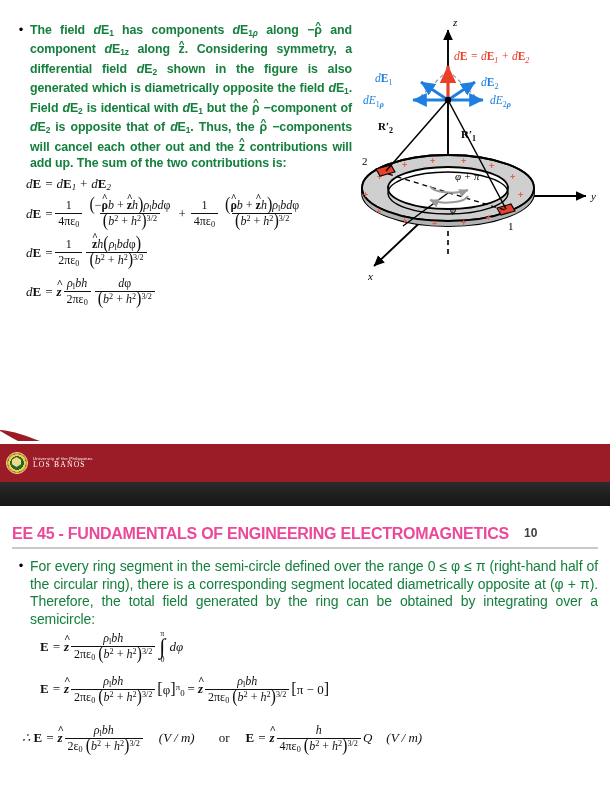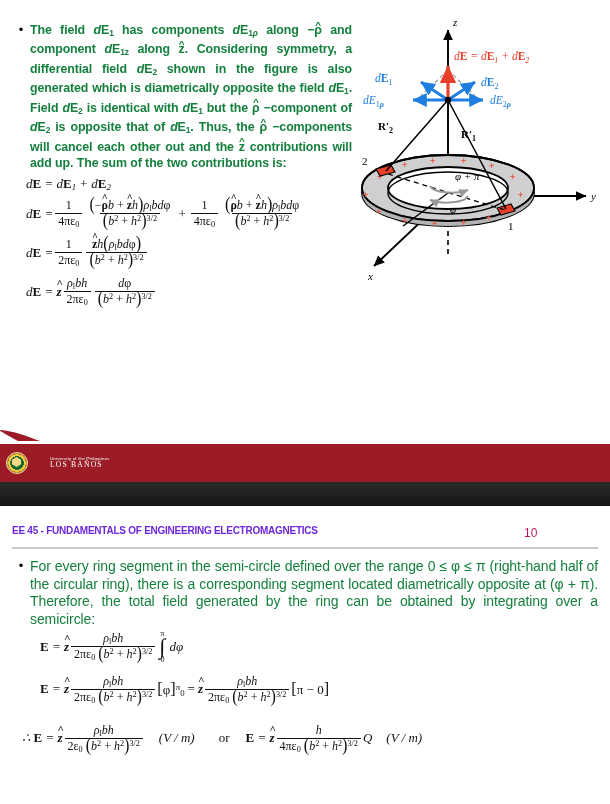--- a/index.html
+++ b/index.html
@@ -37,32 +37,32 @@
 
   
   .swoosh{position:absolute;left:0;top:430px;width:62px;height:14px;overflow:hidden;}
   .footer-bar{position:absolute;left:0;top:444px;width:610px;height:38px;background:#9b1b26;}
   .footer-logo{position:absolute;left:6px;top:452px;display:flex;align-items:center;}
   .seal{width:20px;height:20px;border-radius:50%;background:
       radial-gradient(circle at 50% 50%, #1d6b2e 0 48%, #f0d040 48% 62%, #8a1420 62% 100%);
       border:1px solid #efe2b0;box-shadow:inset 0 0 0 1px #c9a227;}
   .seal-inner{position:absolute;left:6px;top:5px;width:9px;height:10px;background:#f2d98a;
       clip-path:polygon(50% 0,100% 28%,100% 72%,50% 100%,0 72%,0 28%);}
-  .logo-text{margin-left:22px;color:#fff;line-height:1.05;}
+  .logo-text{margin-left:5px;color:#fff;line-height:1.05;}
   .logo-line1{font-size:4.4px;letter-spacing:0.2px;}
   .logo-line2{font-size:7.6px;letter-spacing:1.2px;font-family:"Liberation Serif",serif;}
   .prepared{position:absolute;right:14px;top:449px;color:#fff;font-size:12.6px;font-weight:bold;}
 
   .gap-band{position:absolute;left:0;top:482px;width:610px;height:24px;
      background:linear-gradient(180deg,#2b2b2b 0%,#1e1e1e 55%,#171717 100%);}
 
   
   .slide2{position:absolute;left:0;top:506px;width:610px;height:298px;background:#fff;overflow:hidden;}
-  .s2-title{position:absolute;left:12px;top:19px;font-size:10px;font-weight:bold;color:#6d28d9;letter-spacing:-0.25px;white-space:nowrap;text-align:center;}
-  .s2-pageno{position:absolute;left:524px;top:20px;font-size:12px;color:#be185d;font-weight:normal;}
+  .s2-title{position:absolute;left:12px;top:19px;font-size:16px;font-weight:bold;color:#ec4899;letter-spacing:-0.25px;white-space:nowrap;text-align:center;}
+  .s2-pageno{position:absolute;left:524px;top:20px;font-size:12px;color:#404040;font-weight:bold;}
   .s2-rule{position:absolute;left:12px;top:41px;width:586px;height:2px;background:#c9c9c9;}
 
   .s2-bullet{position:absolute;left:12px;top:52px;width:586px;}
   .s2-bullet .bullet-text{font-weight:normal;font-size:14px;line-height:17.6px;}
 
   .mathblock2{position:absolute;left:40px;top:124px;width:560px;font-family:"Liberation Serif",serif;color:#111;}
 
   .intwrap{display:inline-flex;align-items:center;margin:0 2px;}
   .intsign{display:inline-flex;flex-direction:column;align-items:center;font-size:9px;line-height:1;}
   .intsign .lim{font-size:8px;}

